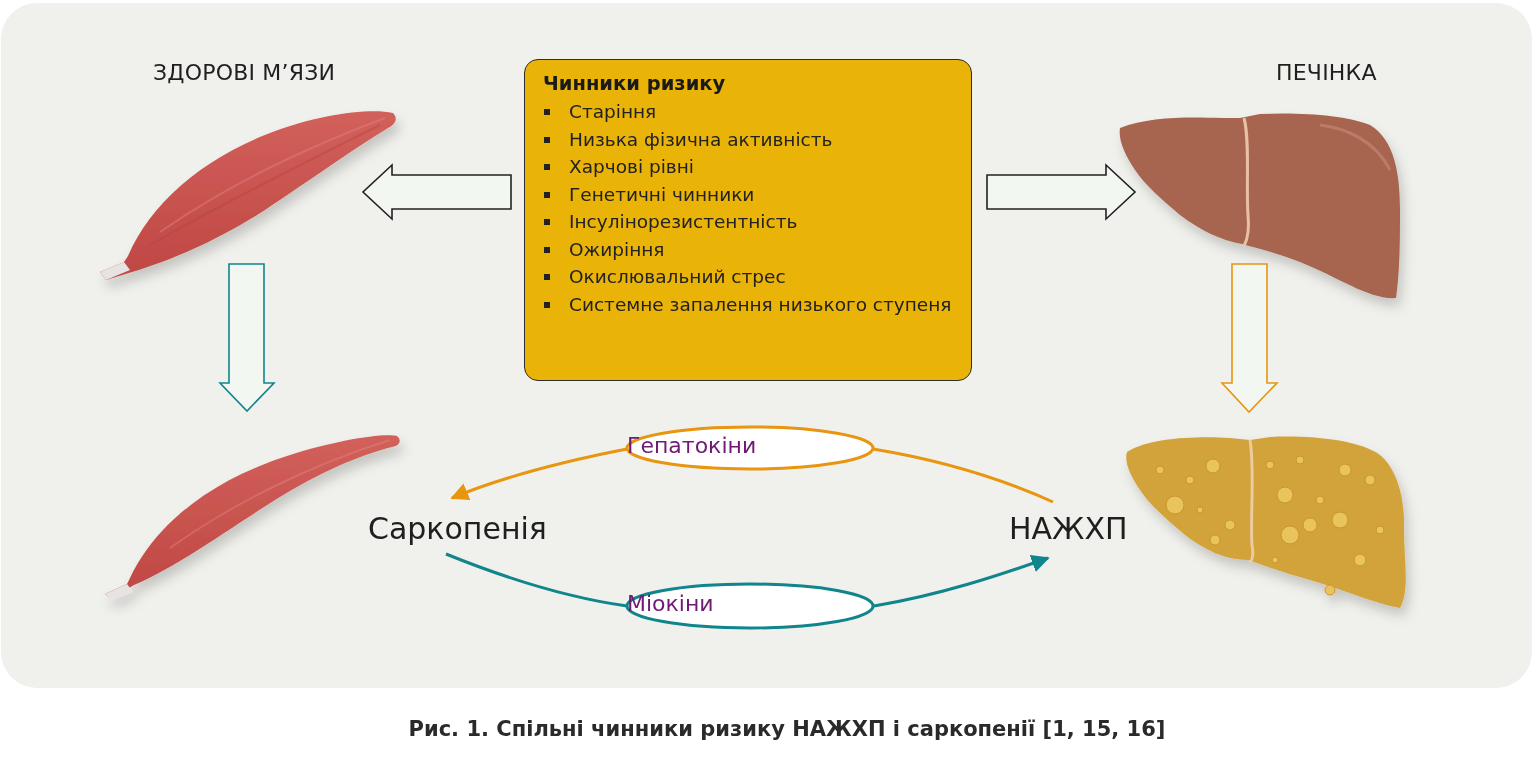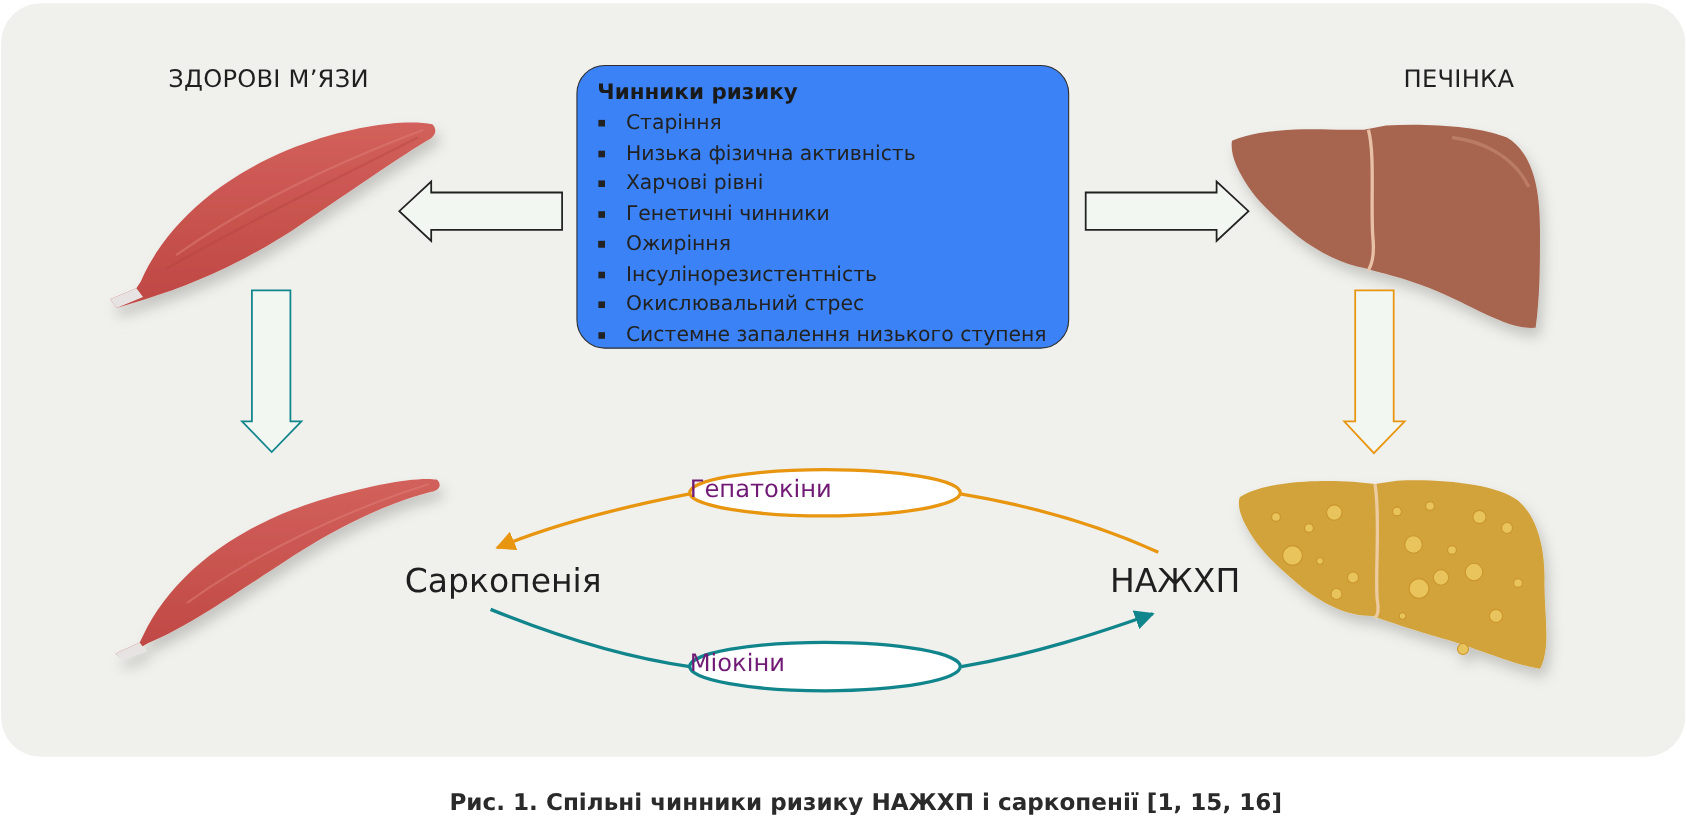--- a/index.html
+++ b/index.html
@@ -2,23 +2,23 @@
 <html><head>
 <meta charset="utf-8">
 <style>
   html, body { margin: 0; padding: 0; background: #ffffff; }
   body { width: 1534px; height: 758px; position: relative; overflow: hidden;
          font-family: "DejaVu Sans", sans-serif; color: #1e1e1e; }
   .panel { position: absolute; left: 1px; top: 3px; width: 1531px; height: 685px;
            background: #f0f0ec; border-radius: 36px; }
   .label { position: absolute; font-family: "DejaVu Sans", sans-serif;
            font-size: 22px; letter-spacing: 0.2px; color: #1f1f1f; white-space: nowrap; }
-  .risk-box { position: absolute; left: 524px; top: 59px; width: 448px; height: 258px;
-              box-sizing: border-box; border: 1.6px solid #2e2e2e; border-radius: 26px;
-              background: #3b82f6; padding: 11px 0 0 18px; }
+  .risk-box { position: absolute; left: 524px; top: 59px; width: 448px; height: 322px;
+              box-sizing: border-box; border: 1.6px solid #2e2e2e; border-radius: 14px;
+              background: #eab308; padding: 11px 0 0 18px; }
   .risk-title { font-family: "DejaVu Sans", sans-serif; font-weight: bold; font-size: 19.5px;
                 color: #1a1a1a; margin-bottom: 1px; line-height: 26px; }
   .risk-list { list-style: none; margin: 0; padding: 0; }
   .risk-item { position: relative; font-size: 18.5px; line-height: 27.5px;
                padding-left: 26px; color: #222; white-space: nowrap; }
   .risk-item .bullet { position: absolute; left: 1px; top: 11px; width: 6px; height: 6px;
                        background: #222; }
   svg.overlay { position: absolute; left: 0; top: 0; }
   .node-label { position: absolute; font-size: 30px; color: #1f1f1f; white-space: nowrap; }
   .oval-label { position: absolute; font-size: 22px; color: #701a75; white-space: nowrap;
@@ -36,22 +36,22 @@
 <div class="label" style="left:1276px; top:60px;">ПЕЧІНКА</div>
 
 <div class="risk-box">
   <div class="risk-title">Чинники ризику</div>
   <ul class="risk-list">
     <li class="risk-item"><span class="bullet"></span><span>Старіння</span></li>
     <li class="risk-item"><span class="bullet"></span><span>Низька фізична активність</span></li>
     <li class="risk-item"><span class="bullet"></span><span>Харчові рівні</span></li>
     <li class="risk-item"><span class="bullet"></span><span>Генетичні чинники</span></li>
     <li class="risk-item"><span class="bullet"></span></li>
+    <li class="risk-item"><span class="bullet"></span><span>Інсулінорезистентність</span></li>
     <li class="risk-item"><span class="bullet"></span><span>Ожиріння</span></li>
-    <li class="risk-item"><span class="bullet"></span><span>Інсулінорезистентність</span></li>
     <li class="risk-item"><span class="bullet"></span><span>Окислювальний стрес</span></li>
     <li class="risk-item"><span class="bullet"></span><span>Системне запалення низького ступеня</span></li>
   </ul>
 </div>
 
 <svg class="overlay" width="1534" height="758" viewBox="0 0 1534 758">
   <defs>
     <filter id="soft" x="-20%" y="-20%" width="140%" height="160%">
       <feDropShadow dx="4" dy="8" stdDeviation="6" flood-color="#000" flood-opacity="0.18"></feDropShadow>
     </filter>

